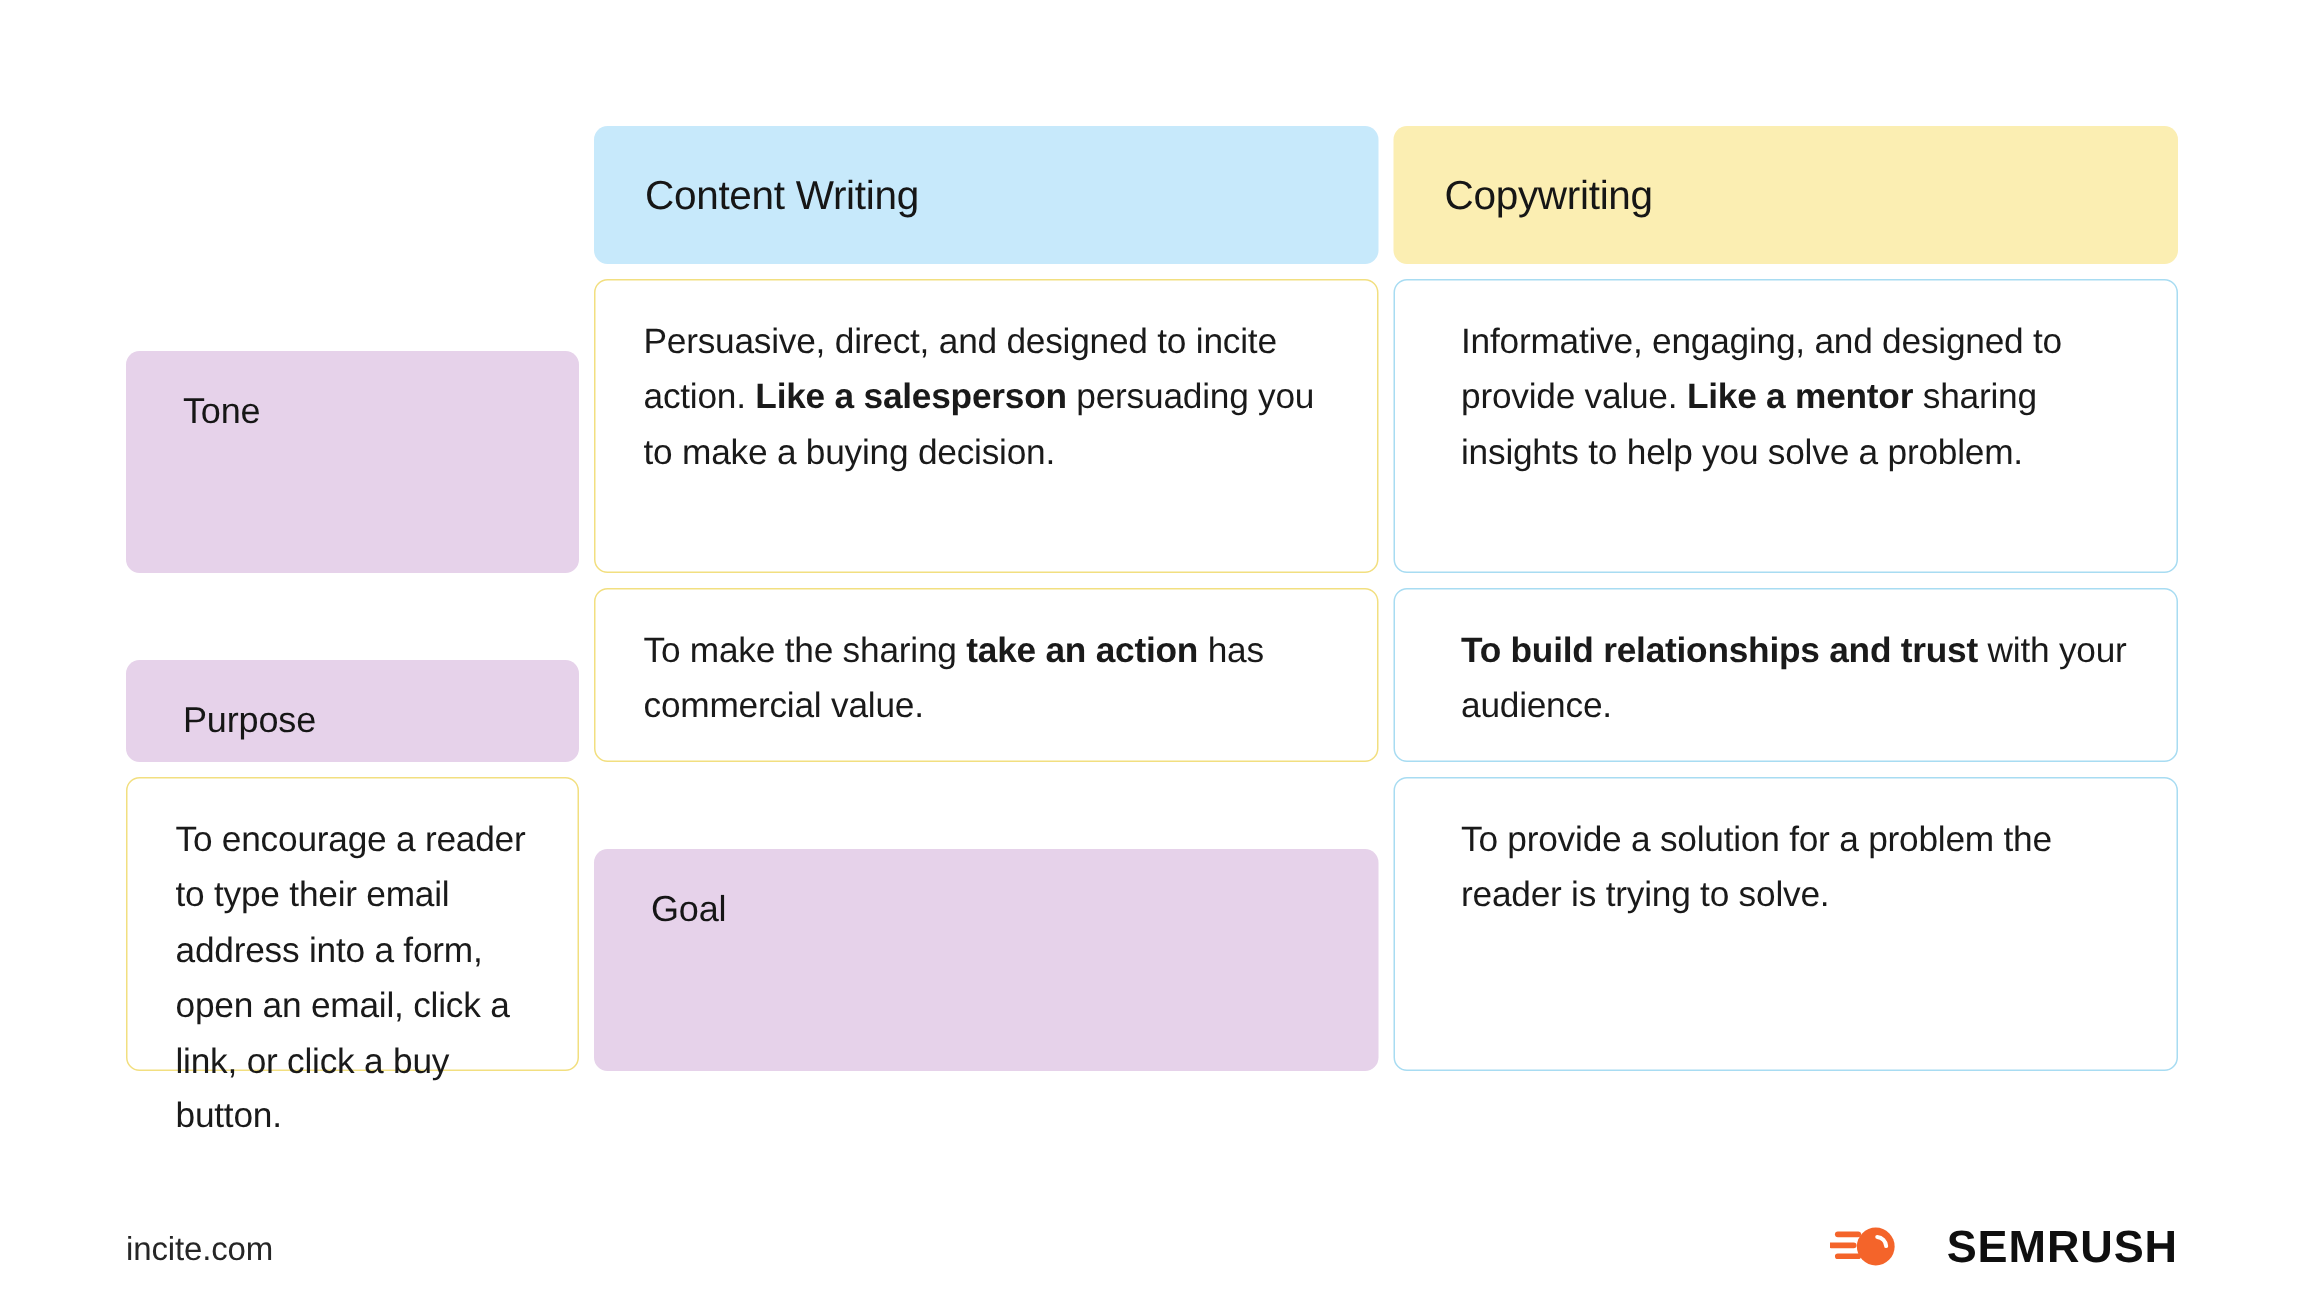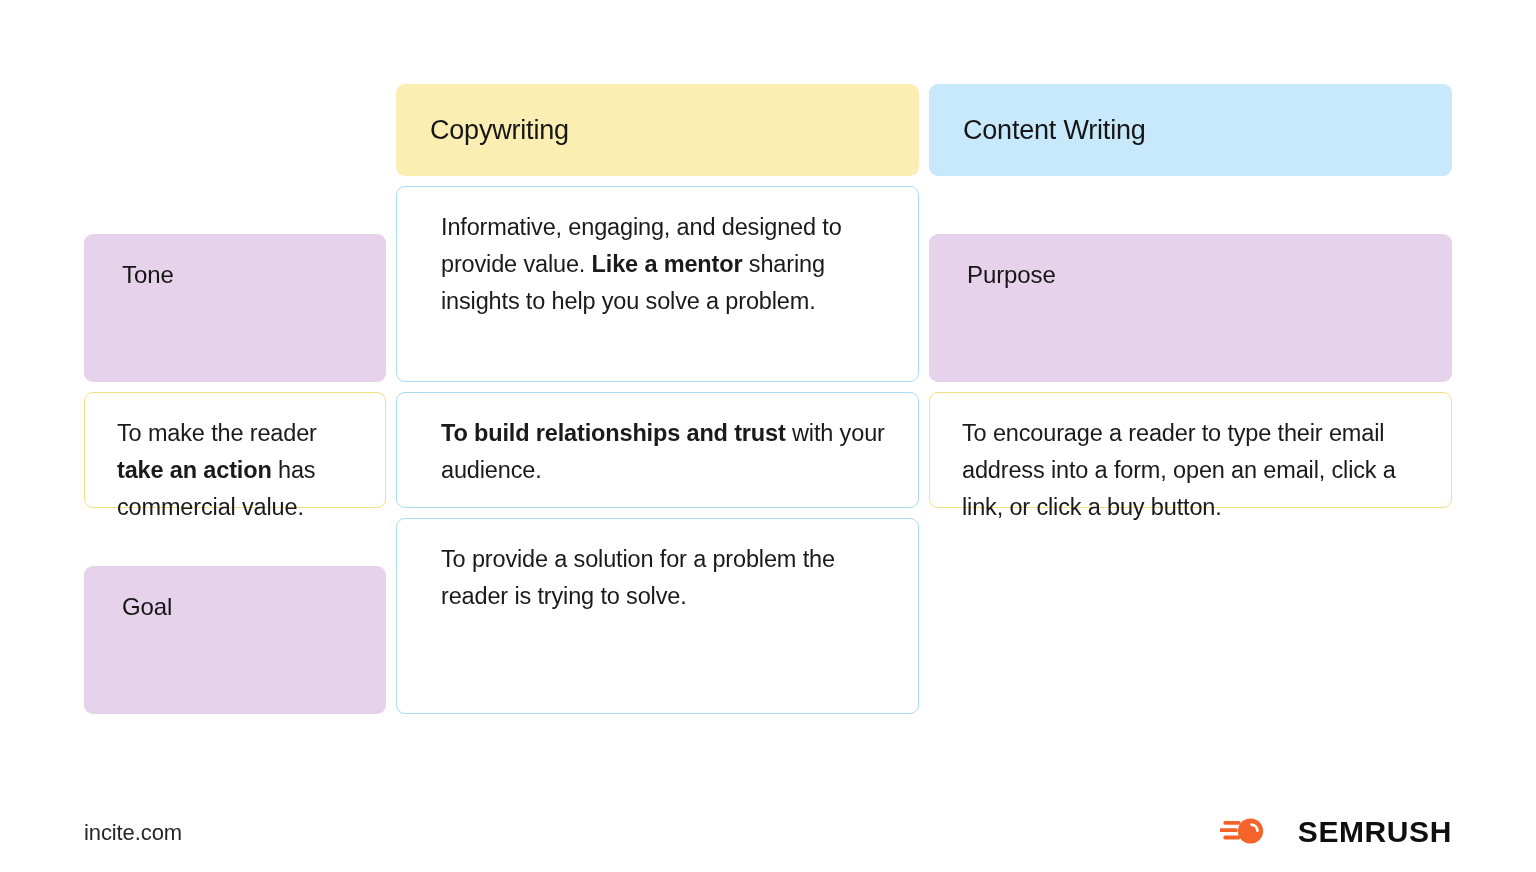--- a/index.html
+++ b/index.html
@@ -127,43 +127,46 @@
 </style>
 </head>
 <body>
 
 <div class="page">
 
   <div class="table">
 
     <div class="cell corner-spacer"></div>
 
+    <div class="cell col-header content">
+      <span class="hdr-text">Content Writing</span>
+    </div>
+
     <div class="cell col-header copy">
       <span class="hdr-text">Copywriting</span>
     </div>
 
-    <div class="cell col-header content">
-      <span class="hdr-text">Content Writing</span>
-    </div>
-
     <div class="cell row-label">
       <span class="label-text">Tone</span>
     </div>
 
+    <div class="cell body-cell copy">
+      <p class="body-text"><span>Persuasive, direct, and designed to incite action. </span><b>Like a salesperson</b><span> persuading you to make a buying decision.</span></p>
+    </div>
 
     <div class="cell body-cell content">
       <p class="body-text"><span>Informative, engaging, and designed to provide value. </span><b>Like a mentor</b><span> sharing insights to help you solve a problem.</span></p>
     </div>
 
     <div class="cell row-label">
       <span class="label-text">Purpose</span>
     </div>
 
     <div class="cell body-cell copy">
-      <p class="body-text"><span>To make the reader </span><b>take an action</b><span> has commercial value.</span></p>
+      <p class="body-text"><span>To make the sharing </span><b>take an action</b><span> has commercial value.</span></p>
     </div>
 
     <div class="cell body-cell content">
       <p class="body-text"><b>To build relationships and trust</b><span> with your audience.</span></p>
     </div>
 
     <div class="cell body-cell copy">
       <p class="body-text"><span>To encourage a reader to type their email address into a form, open an email, click a link, or click a buy button.</span></p>
     </div>
 

